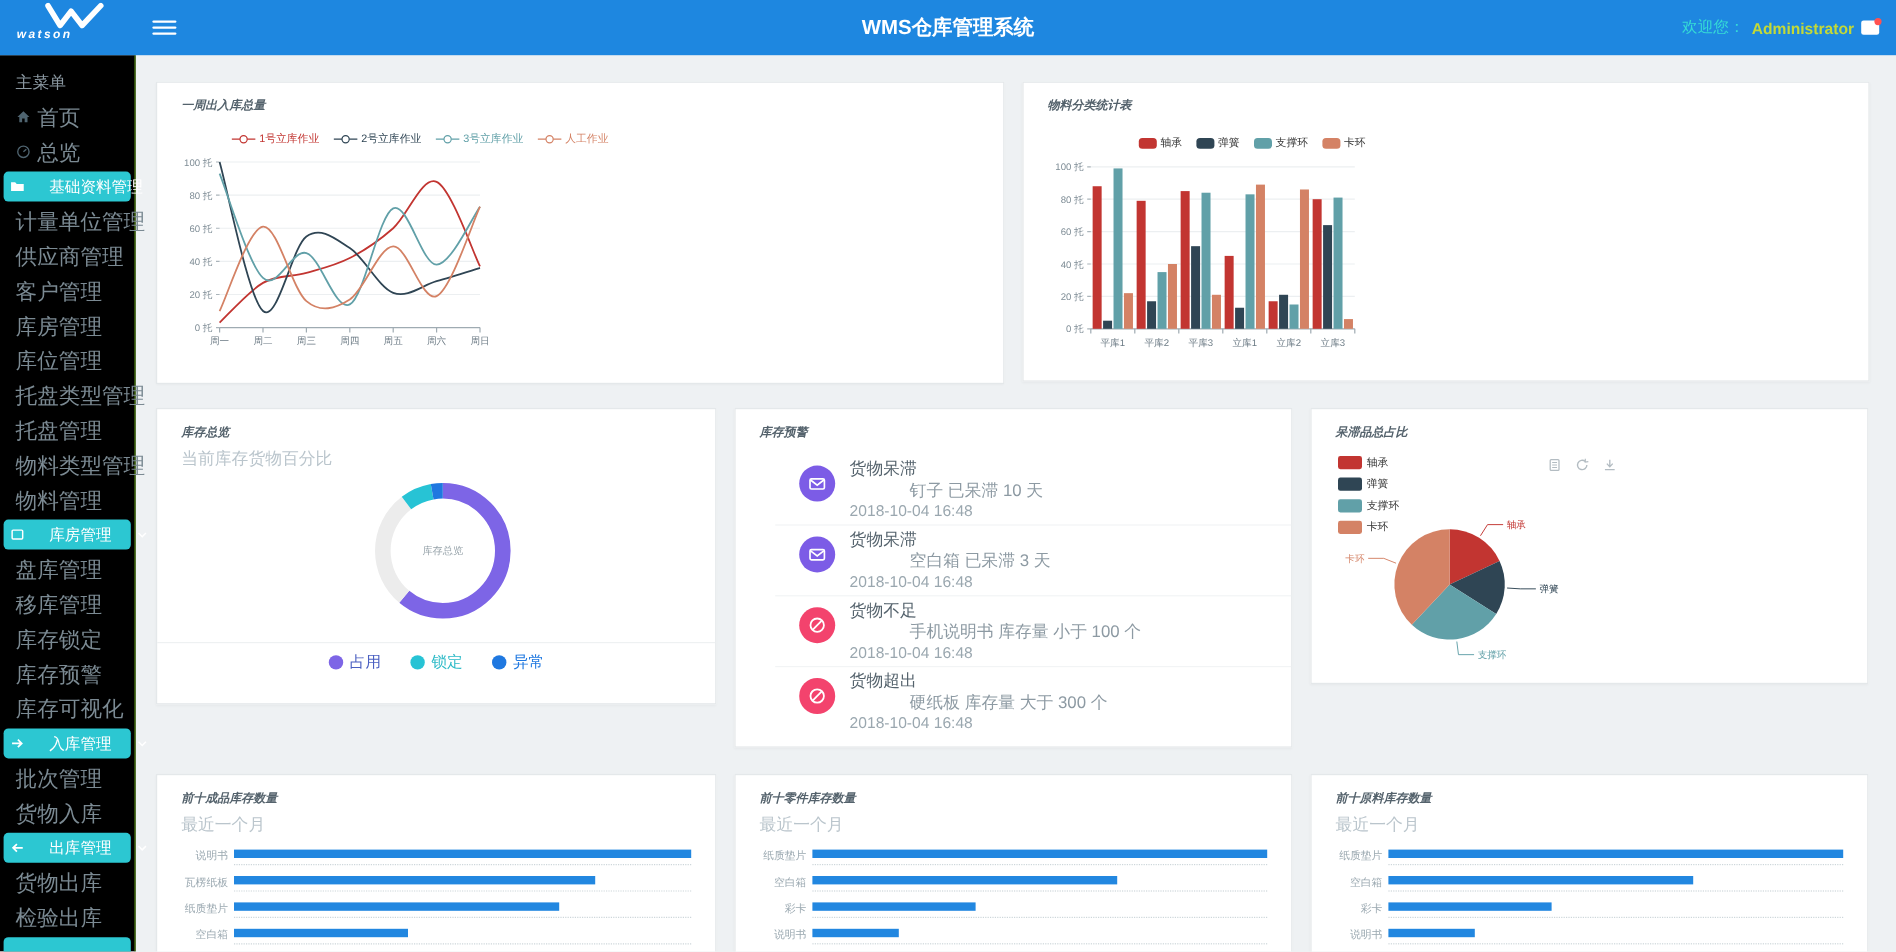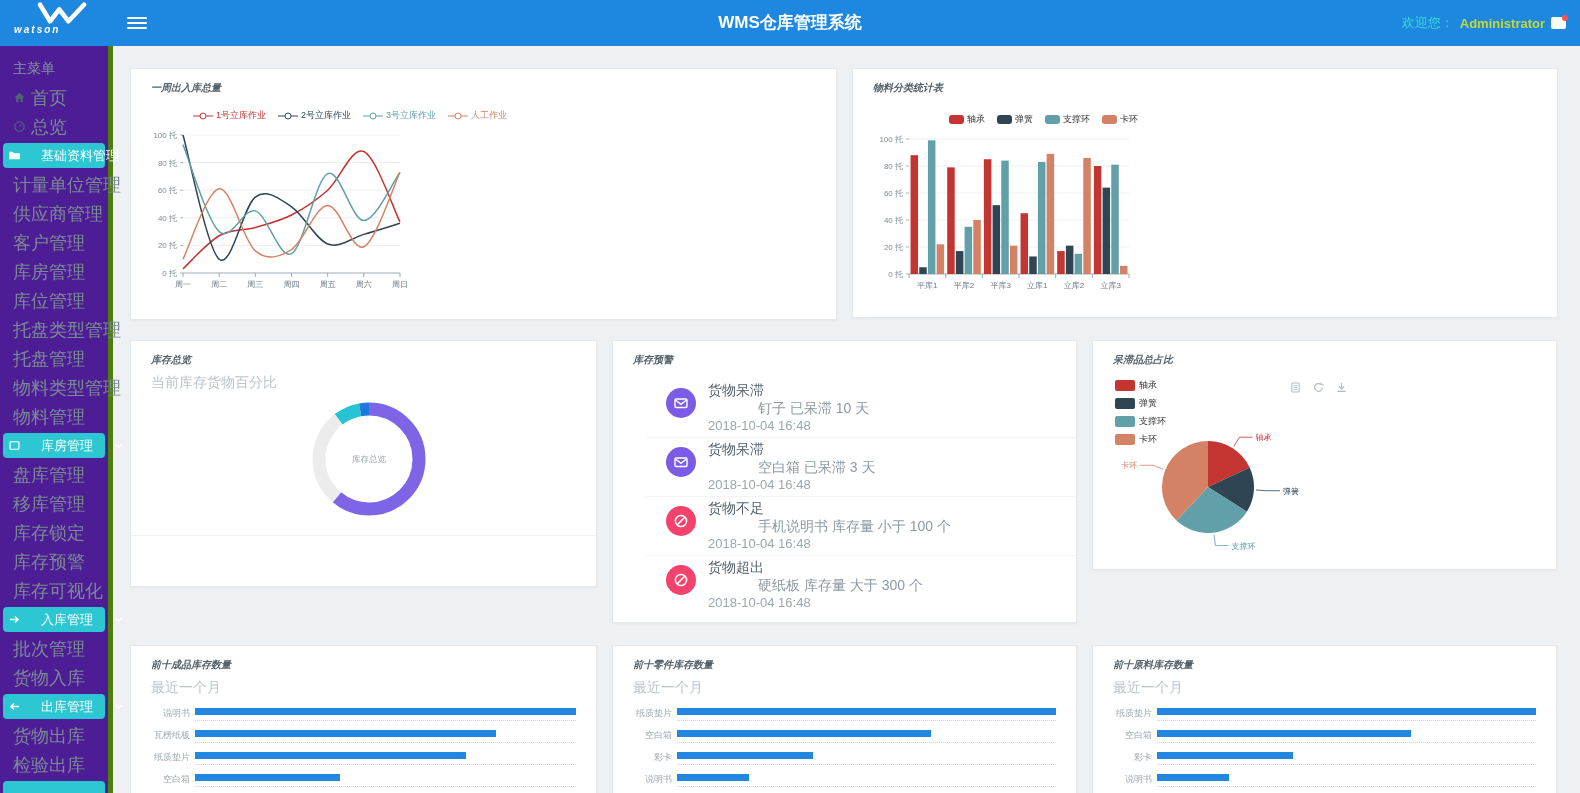--- a/index.html
+++ b/index.html
@@ -16,22 +16,22 @@
   .hamburger span{display:block;height:2.6px;background:#fff;margin:2.4px 0;border-radius:1px;}
   .page-title{position:absolute;left:0;right:0;top:0;margin:0;text-align:center;line-height:46px;
               color:#fff;font-size:17px;font-weight:bold;}
   .welcome{position:absolute;right:14px;top:0;height:46px;display:flex;align-items:center;gap:6px;
            font-size:13px;color:#35dbd6;}
   .welcome .user{color:#c3d937;font-weight:bold;cursor:pointer;}
   .flag{position:relative;width:15px;height:12px;background:#fff;border-radius:2px;display:inline-block;cursor:pointer;}
   .flag::after{content:"";position:absolute;right:-2px;top:-2px;width:6px;height:6px;border-radius:50%;background:#ff5252;}
 
   
-  #sidebar{position:absolute;left:0;top:46px;width:113px;bottom:0;background:#4c1d95;
-           padding-top:8px;box-sizing:border-box;border-right:5px solid #4d7c0f;z-index:4;}
+  #sidebar{position:absolute;left:0;top:46px;width:113px;bottom:0;background:#000000;
+           padding-top:8px;box-sizing:border-box;border-right:1px solid #4d7c0f;z-index:4;}
   .side-section{height:29px;line-height:29px;padding-left:13px;color:#8a97a0;font-size:14px;}
   .side-link{height:29px;padding-left:13px;color:#7b8a93;font-size:18px;display:flex;align-items:center;gap:5px;cursor:pointer;white-space:nowrap;}
   .side-group{height:25px;margin:2px 3px;border-radius:4px;background:#2cc7d2;color:#fff;font-size:13px;
               display:flex;align-items:center;gap:20px;padding:0 5px;cursor:pointer;white-space:nowrap;box-sizing:border-box;}
   .side-group .chev{margin-left:auto;display:flex;}
 
   
   .card{position:absolute;background:#fff;border:1px solid #e4e8ea;box-shadow:0 1px 2px rgba(0,0,0,.04);box-sizing:border-box;}
   .card h2{margin:0;position:absolute;left:20px;top:12px;font-size:10px;color:#54626c;font-weight:bold;font-style:italic;}
   .subtitle{position:absolute;left:20px;top:33px;font-size:14px;color:#bac5cc;}
@@ -397,20 +397,34 @@
     <svg id="chart-inventory" width="146" height="146">
         <g transform="rotate(-90 73 73)">
           <circle cx="73" cy="73" r="50" fill="none" stroke="#7d65e6" stroke-width="13" stroke-dasharray="191.63715186897738 122.52211349000194" stroke-dashoffset="0"></circle>
           <circle cx="73" cy="73" r="50" fill="none" stroke="#ececec" stroke-width="13" stroke-dasharray="89.5353906273091 224.62387473167024" stroke-dashoffset="-191.63715186897738"></circle>
           <circle cx="73" cy="73" r="50" fill="none" stroke="#27c3d5" stroke-width="13" stroke-dasharray="23.56194490192345 290.5973204570559" stroke-dashoffset="-281.1725424962865"></circle>
           <circle cx="73" cy="73" r="50" fill="none" stroke="#1f78e0" stroke-width="13" stroke-dasharray="9.42477796076938 304.7344873982099" stroke-dashoffset="-304.7344873982099"></circle>
         </g>
         <text x="73" y="76" text-anchor="middle" font-size="8.5" fill="#98a4ab">库存总览</text>
       </svg>
     <div class="donut-divider"></div>
+    <div class="donut-legend" id="legend-inventory">
+        <span class="legend-item">
+          <span class="dot" style="background:#7d65e6"></span>
+          <span style="color:#4a5fc1">占用</span>
+        </span>
+        <span class="legend-item">
+          <span class="dot" style="background:#27c3d5"></span>
+          <span style="color:#2bbac7">锁定</span>
+        </span>
+        <span class="legend-item">
+          <span class="dot" style="background:#1f78e0"></span>
+          <span style="color:#1f78e0">异常</span>
+        </span>
+      </div>
   </section>
 
   <section class="card" id="card-alerts">
     <h2>库存预警</h2>
     <div class="alert-list" id="alert-list">
         <div class="alert-item">
           <span class="a-icon" style="background: rgb(124, 92, 230);">
             <svg width="16" height="16" viewBox="0 0 16 16">
               <rect x="2" y="4" width="12" height="8.5" rx="1.2" fill="none" stroke="#fff" stroke-width="1.4"></rect>
               <path d="M2.5 5 L8 9.3 L13.5 5" fill="none" stroke="#fff" stroke-width="1.4"></path>

